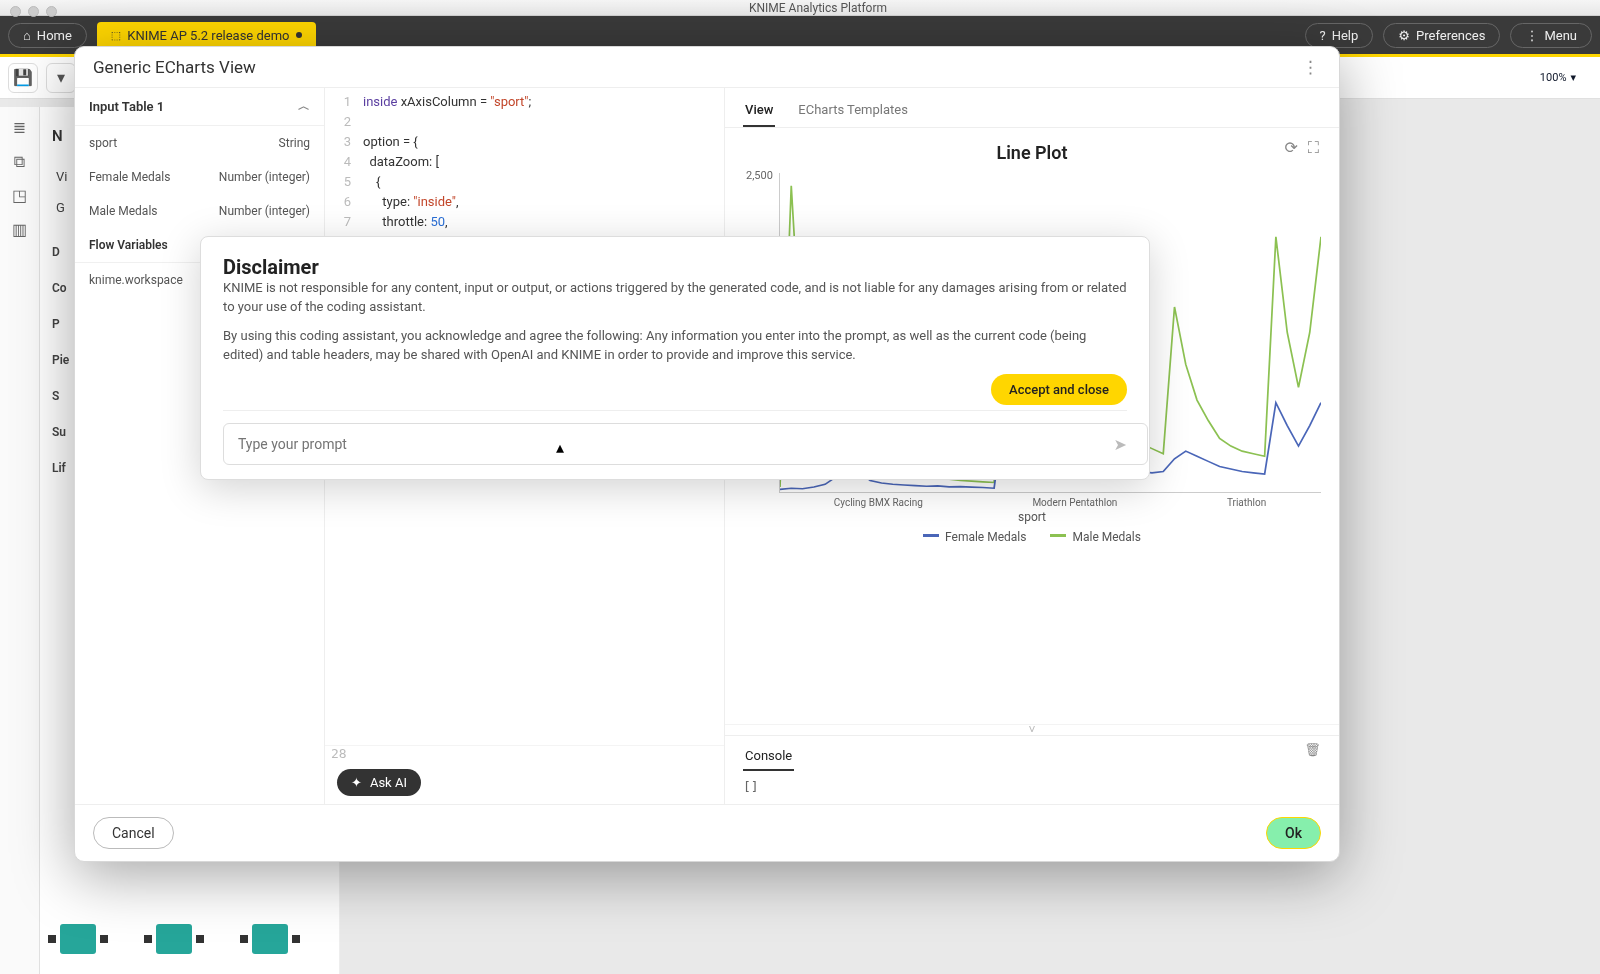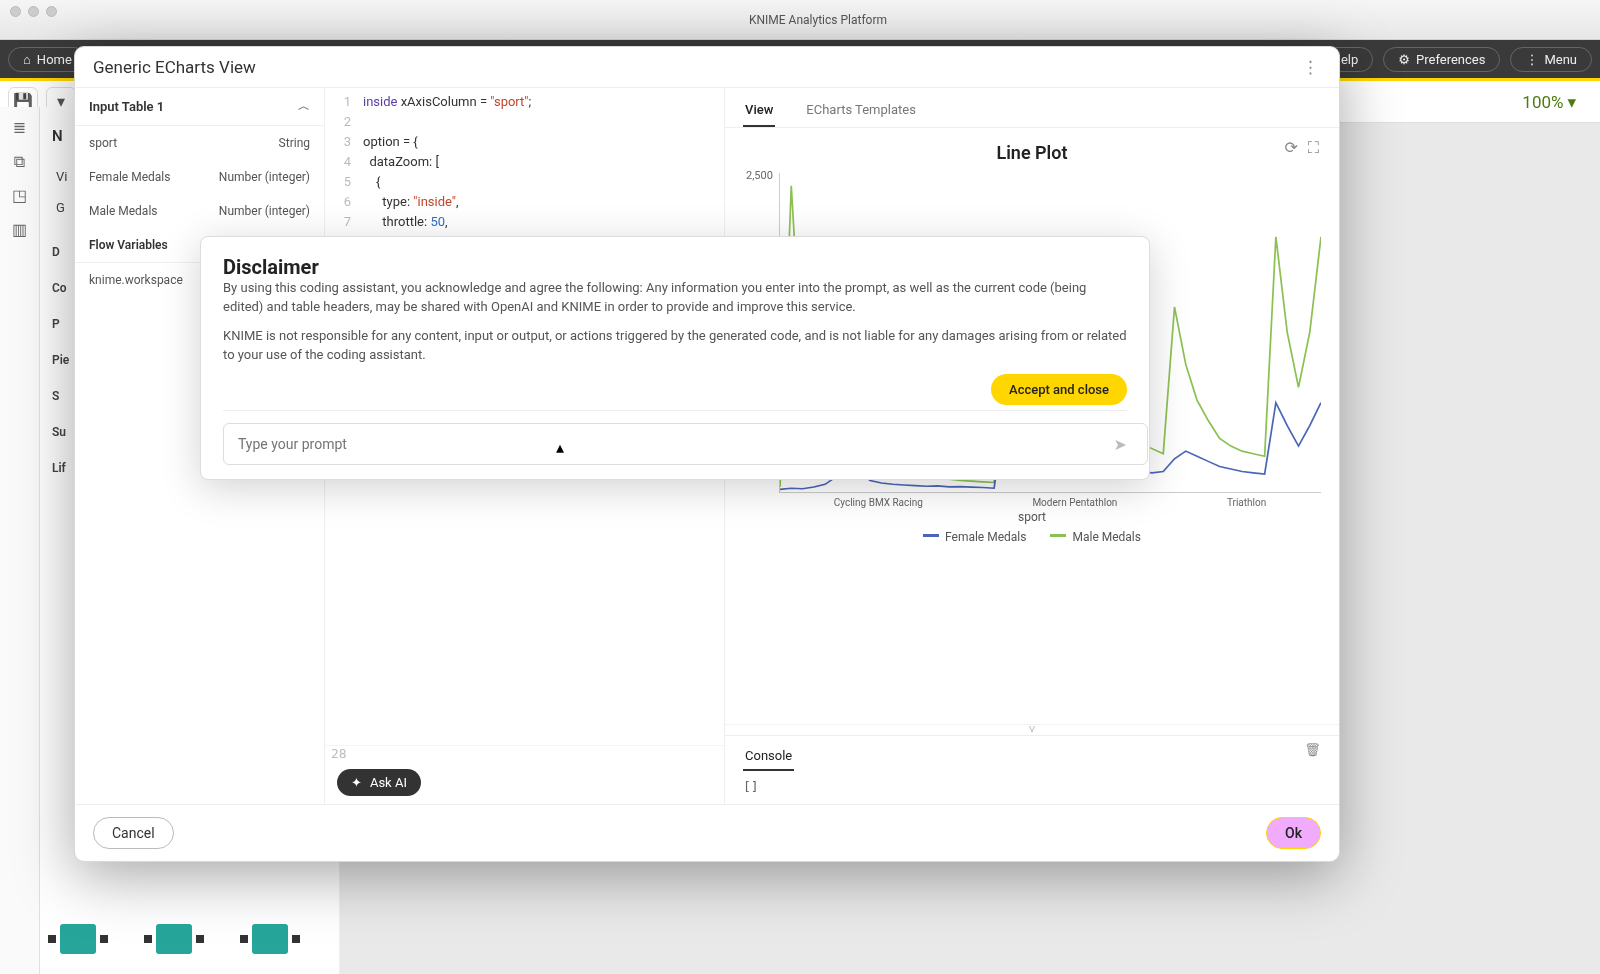--- a/index.html
+++ b/index.html
@@ -1,31 +1,31 @@
 <!DOCTYPE html>
 <html><head>
 <meta charset="utf-8">
 <style>
   * { box-sizing: border-box; margin: 0; padding: 0; font-family: -apple-system, BlinkMacSystemFont, "Segoe UI", Roboto, Arial, sans-serif; }
   body { width:1600px; height:974px; background:#e9e9e9; overflow:hidden; position:relative; color:#222; }
 
   
-  .app-titlebar { height:40px; background:linear-gradient(#f5f5f5,#e7e7e7); display:flex; align-items:center; justify-content:center; font-size:12px; color:#555; position:relative; border-bottom:1px solid #d0d0d0;padding-left:36px;}
+  .app-titlebar { height:16px; background:linear-gradient(#f5f5f5,#e7e7e7); display:flex; align-items:center; justify-content:center; font-size:12px; color:#555; position:relative; border-bottom:1px solid #d0d0d0;padding-left:36px;}
   .traffic-outer { position:absolute; left:10px; top:6px; display:flex; gap:7px;}
   .tdot { width:11px; height:11px; border-radius:50%; background:#ccc; border:1px solid #bbb;}
   .app-toolbar { height:38px; background:#3a3a3a; display:flex; align-items:center; padding:0 8px; gap:10px; color:#eee; font-size:14px; }
   .btn-pill { display:flex; align-items:center; gap:6px; padding:4px 14px; border:1px solid #666; border-radius:18px; background:transparent; color:#eee; font-size:13px; cursor:pointer;}
   .tab-knime { background:#ffd600; color:#333; padding:6px 14px; font-size:13px; border-radius:4px 4px 0 0; display:flex; align-items:center; gap:6px;}
   .tab-knime .dot { width:6px;height:6px;background:#333;border-radius:50%;}
   .spacer { flex:1; }
   .yellow-line { height:3px; background:#ffd600; }
 
   .second-toolbar { height:42px; background:#fff; border-bottom:1px solid #e0e0e0; display:flex; align-items:center; padding:0 8px; gap:8px; }
   .icon-btn { width:30px;height:30px;border:1px solid #ddd;border-radius:6px;display:flex;align-items:center;justify-content:center;background:#fff;cursor:pointer;color:#555;}
-  .zoom { margin-left:auto; font-size:17px; color:#4d7c0f; display:flex; align-items:center; gap:4px; padding-right:16px;}
+  .zoom { margin-left:auto; font-size:11px; color:#0f172a; display:flex; align-items:center; gap:4px; padding-right:16px;}
 
   
   .left-rail { position:absolute; left:0; top:107px; width:40px; bottom:0; background:#fafafa; border-right:1px solid #e0e0e0; display:flex; flex-direction:column; align-items:center; padding-top:6px; gap:6px;}
   .rail-icn { width:28px;height:28px;display:flex;align-items:center;justify-content:center;color:#666;border-radius:4px;cursor:pointer;}
 
   
   .faint-col { position:absolute; left:40px; top:107px; width:300px; bottom:0; background:#fff; border-right:1px solid #eee; padding:12px; font-size:13px; color:#555;}
   .faint-col .hdr { font-weight:600; font-size:15px; margin:8px 0 16px; color:#333;}
   .faint-item { padding:8px 4px; color:#444; font-size:13px; border-radius:4px; }
   .faint-section { font-weight:600; margin-top:22px; margin-bottom:6px; font-size:12px; color:#444;}
@@ -59,21 +59,21 @@
   .code-scroll { flex:1; overflow:auto; position:relative; font-family: ui-monospace,Menlo,Consolas,monospace; font-size:13px; line-height:20px; background:#fff;}
   .gutter { position:absolute; left:0; top:0; width:32px; text-align:right; color:#bbb; padding-top:4px;}
   .gutter div{height:20px; padding-right:6px;}
   .code { margin-left:38px; padding-top:4px; white-space:pre; color:#333;}
   .kw{color:#5a3ea0;} .str{color:#c2462a;} .num{color:#2a6fd6;} .bool{color:#2a6fd6;}
 
   .ask-ai { align-self:flex-start; margin:8px 0 8px 12px; background:#333; color:#fff; border-radius:18px; padding:6px 14px; display:flex; align-items:center; gap:8px; font-size:13px; cursor:pointer; border:none;}
 
   
   .right { flex:1; display:flex; flex-direction:column; min-width:0;}
-  .rtabs { display:flex; gap:29px; padding:6px 18px 0; border-bottom:1px solid #eee; font-size:13px;}
+  .rtabs { display:flex; gap:21px; padding:6px 18px 0; border-bottom:1px solid #eee; font-size:13px;}
   .rtab { padding:8px 2px; color:#777; cursor:pointer;}
   .rtab.active { color:#222; border-bottom:2px solid #333; font-weight:500;}
   .chart-wrap { flex:1; padding:10px 18px 4px; position:relative; min-height:0;}
   .chart-toolbar { position:absolute; right:20px; top:10px; display:flex; gap:10px; color:#888;}
   .chart-title { text-align:center; font-weight:600; font-size:18px; margin:4px 0 10px;}
   .plot { position:relative; height:320px; border-left:1px solid #ccc; border-bottom:1px solid #ccc; margin-left:36px;}
   .ylab { position:absolute; left:-34px; top:-4px; font-size:11px; color:#666;}
   .xticks { display:flex; justify-content:space-around; font-size:10px; color:#666; margin-left:36px; margin-top:4px;}
   .xlabel { text-align:center; font-size:12px; color:#555; margin-top:2px;}
   .legend { display:flex; justify-content:center; gap:24px; font-size:12px; color:#555; margin-top:6px;}
@@ -82,21 +82,21 @@
 
   
   .console { border-top:1px solid #eee; padding:6px 18px 10px; font-size:13px; position:relative;}
   .console .tab { display:inline-block; padding:6px 2px; border-bottom:2px solid #333; font-size:13px;}
   .console .trash { position:absolute; right:18px; top:6px; color:#888; cursor:pointer; }
   .console-body { font-family:ui-monospace,Menlo,monospace; color:#666; margin-top:8px;}
 
   .dlg-footer { border-top:1px solid #eee; padding:12px 18px; display:flex; align-items:center; gap:10px;}
   .btn { padding:7px 18px; border-radius:18px; font-size:14px; cursor:pointer;}
   .btn.cancel{ background:#fff; border:1px solid #bbb; color:#333;}
-  .btn.ok{ background:#f0abfc; border:1px solid #ffd600; color:#222; font-weight:500;}
+  .btn.ok{ background:#86efac; border:1px solid #ffd600; color:#222; font-weight:500;}
 
   
   .ai-pop { position:absolute; left:200px; right:450px; top:236px; background:#fff; border:1px solid #ddd; border-radius:8px; box-shadow:0 8px 40px rgba(0,0,0,.18); padding:18px 22px 14px; z-index:50;}
   .ai-pop h4 { font-size:20px; font-weight:700; margin-bottom:0; color:#222;}
   .ai-pop p { font-size:13px; color:#555; line-height:1.45; margin-bottom:10px;}
   .ai-pop .accept { float:right; background:#ffd600; border:none; border-radius:18px; padding:8px 18px; font-size:13px; font-weight:500; cursor:pointer; color:#222;}
   .prompt-row { clear:both; margin-top:46px; border-top:1px solid #eee; padding-top:12px; display:flex; align-items:center;}
   .prompt-row input { flex:1; border:1px solid #ddd; border-radius:6px; padding:12px 40px 12px 14px; font-size:14px; color:#333; outline:none;}
   .send-icn { margin-left:-34px; color:#bbb; cursor:pointer;}
 
@@ -282,22 +282,22 @@
 
   <div class="dlg-footer">
     <button class="btn cancel">Cancel</button>
     <div class="spacer"></div>
     <button class="btn ok">Ok</button>
   </div>
 </div>
 
 <div class="ai-pop">
   <h4>Disclaimer</h4>
+  <p>KNIME is not responsible for any content, input or output, or actions triggered by the generated code, and is not liable for any damages arising from or related to your use of the coding assistant.</p>
   <p>By using this coding assistant, you acknowledge and agree the following: Any information you enter into the prompt, as well as the current code (being edited) and table headers, may be shared with OpenAI and KNIME in order to provide and improve this service.</p>
-  <p>KNIME is not responsible for any content, input or output, or actions triggered by the generated code, and is not liable for any damages arising from or related to your use of the coding assistant.</p>
   <button class="accept">Accept and close</button>
   <div class="prompt-row">
     <input type="text" placeholder="Type your prompt" style="">
     <span class="send-icn">➤</span>
   </div>
 </div>
 
 <div class="cursor">▴</div>
 
 </body></html>

